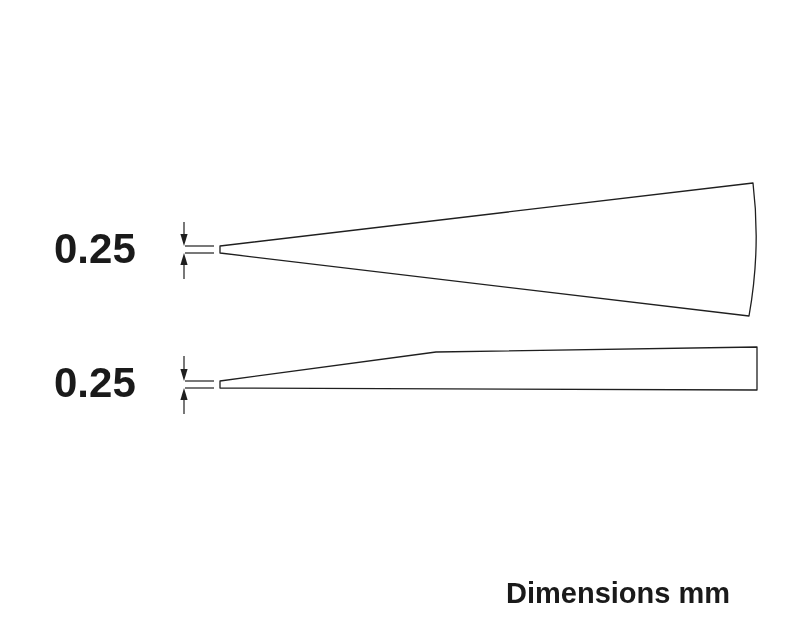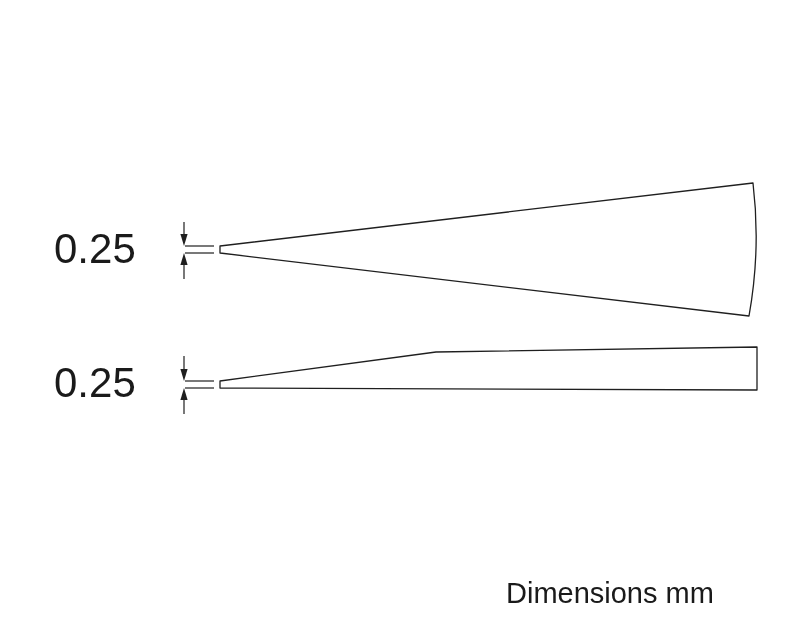--- a/index.html
+++ b/index.html
@@ -7,20 +7,21 @@
     padding: 0;
     background: #ffffff;
     font-family: "Liberation Sans", sans-serif;
   }
   .canvas {
     position: relative;
     width: 800px;
     height: 630px;
     background: #ffffff;
     overflow: hidden;
+    font-weight: bold;
   }
   svg text {
     font-family: "Liberation Sans", "DejaVu Sans", sans-serif;
     fill: #1a1a1a;
   }
   .outline {
     fill: #ffffff;
     stroke: #1f1f1f;
     stroke-width: 1.3;
     stroke-linejoin: round;

